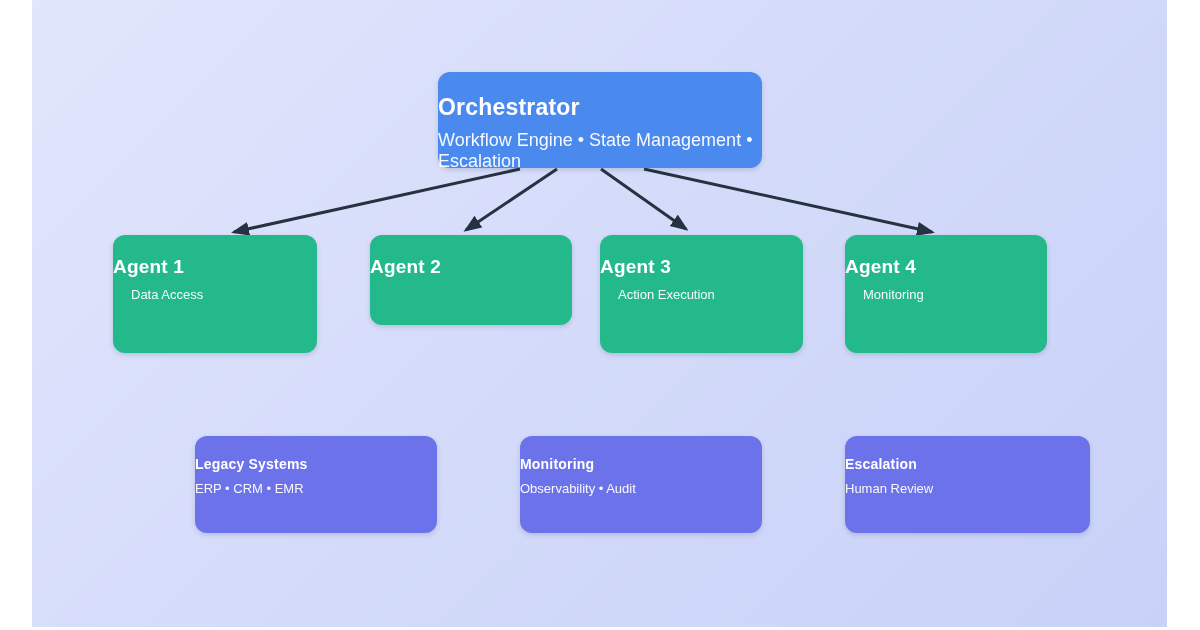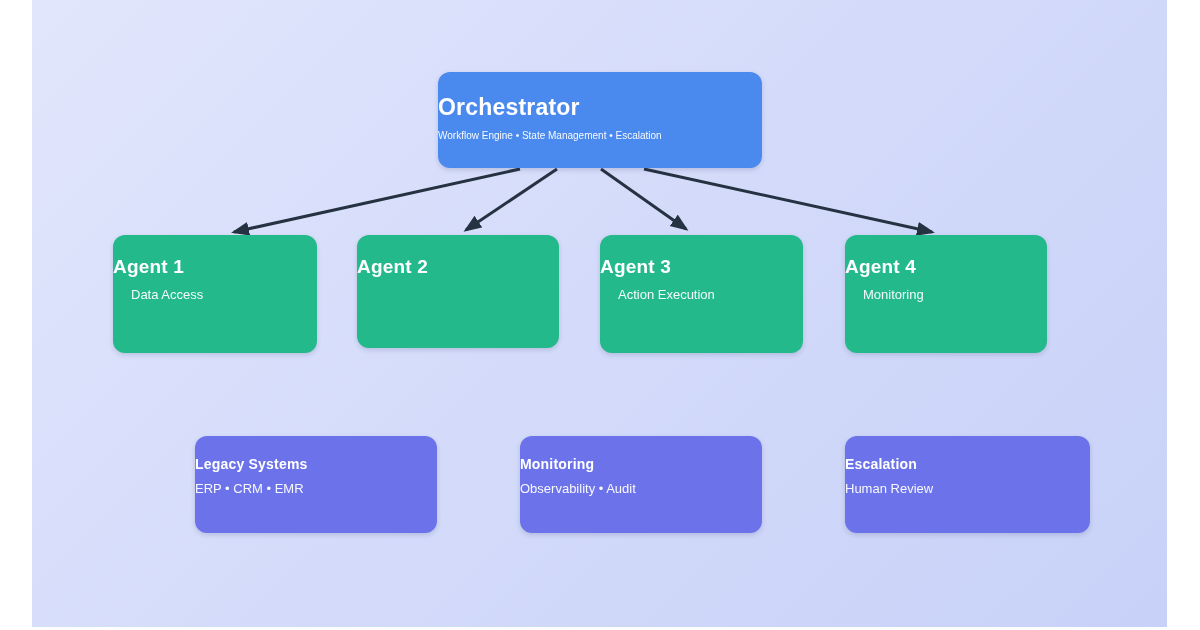--- a/index.html
+++ b/index.html
@@ -13,21 +13,21 @@
   }
   .arrows{position:absolute;left:0;top:0;width:1200px;height:630px;pointer-events:none;}
   .node{
     position:absolute;border-radius:12px;color:#ffffff;text-align:left;
     box-shadow:0 2px 5px rgba(40,50,100,0.18);box-sizing:border-box;
   }
   .node .title{font-weight:bold;letter-spacing:.2px;}
   .node .sub{margin-top:9px;color:rgba(255,255,255,0.95);}
   .node-orchestrator{background:#4a89ee;padding-top:22px;}
   .node-orchestrator .title{font-size:23px;}
-  .node-orchestrator .sub{font-size:10px;}
+  .node-orchestrator .sub{font-size:18px;}
   .node-agent{background:#23b98b;padding-top:21px;}
   .node-agent .title{font-size:19px;}
   .node-agent .sub{font-size:13px;padding-left:18px;}
   .node-system{background:#6c73ea;padding-top:20px;}
   .node-system .title{font-size:14px;}
   .node-system .sub{font-size:13px;}
 </style>
 </head>
 <body>
 
@@ -48,21 +48,21 @@
 <div class="node node-orchestrator" style="left:438px;top:72px;width:324px;height:96px">
   <div class="title">Orchestrator</div>
   <div class="sub">Workflow Engine • State Management • Escalation</div>
 </div>
 
 <div class="node node-agent" style="left:113px;top:235px;width:204px;height:118px">
   <div class="title">Agent 1</div>
   <div class="sub">Data Access</div>
 </div>
 
-<div class="node node-agent" style="left:357px;top:235px;width:202px;height:113px">
+<div class="node node-agent" style="left:370px;top:235px;width:202px;height:90px">
   <div class="title">Agent 2</div>
 </div>
 
 <div class="node node-agent" style="left:600px;top:235px;width:203px;height:118px">
   <div class="title">Agent 3</div>
   <div class="sub">Action Execution</div>
 </div>
 
 <div class="node node-agent" style="left:845px;top:235px;width:202px;height:118px">
   <div class="title">Agent 4</div>

